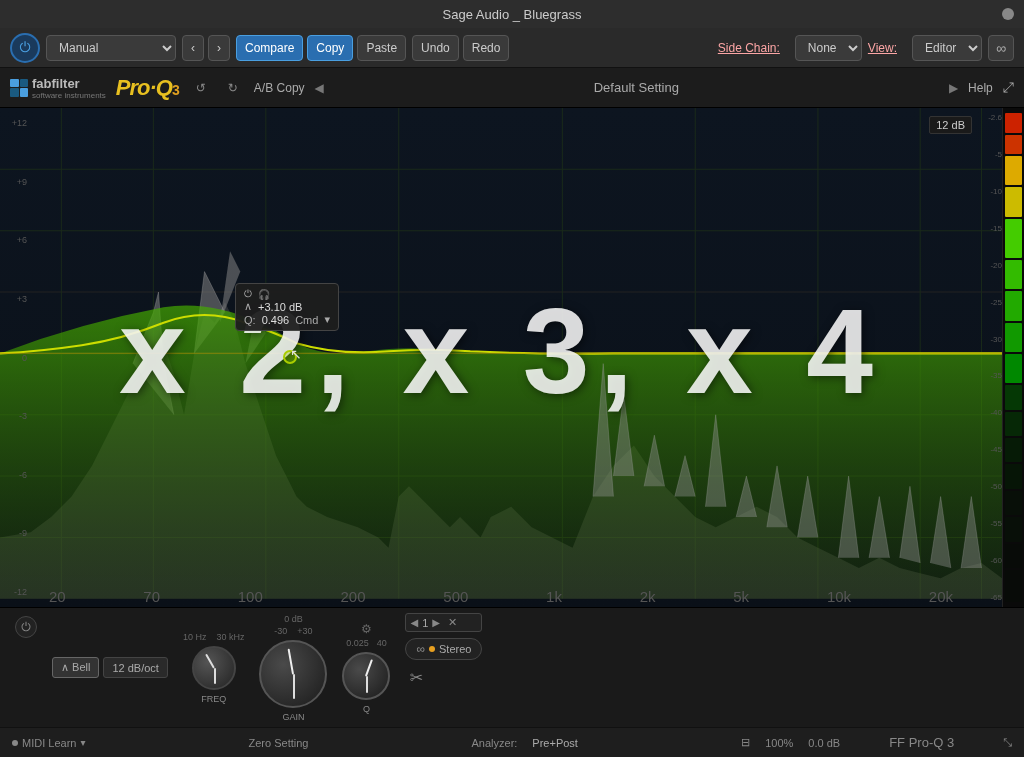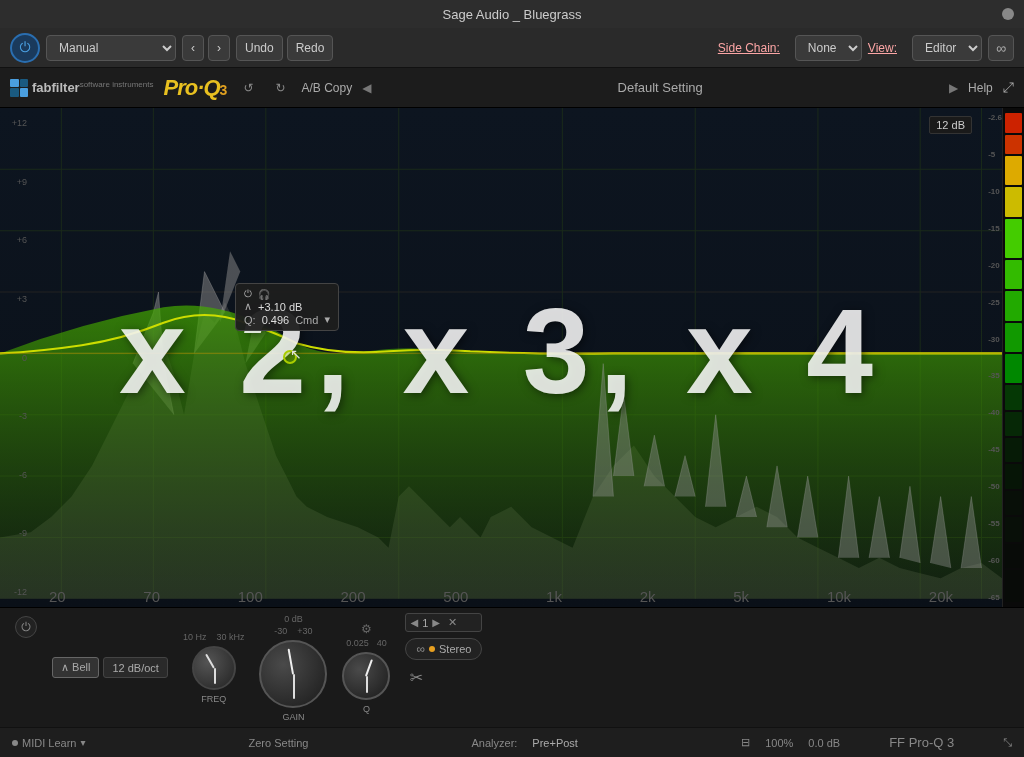--- a/index.html
+++ b/index.html
@@ -477,21 +477,21 @@
       bottom: 0;
       display: flex;
       flex-direction: column;
       justify-content: space-between;
       padding: 5px 0;
       pointer-events: none;
     }
     .vu-label {
       font-size: 8px;
       color: #555;
-      font-weight: bold;
+      text-align: right;
     }
 
     
     #gain-scale {
       position: absolute;
       left: 0;
       top: 0;
       bottom: 0;
       width: 30px;
       display: flex;
@@ -518,20 +518,25 @@
 <div id="top-bar">
   <div id="power-btn">
     <span>⏻</span>
   </div>
   <select id="preset-dropdown">
     <option>Manual</option>
   </select>
   <div class="btn-group">
     <button class="nav-btn">‹</button>
     <button class="nav-btn">›</button>
+  </div>
+  <div class="btn-group">
+    <button class="nav-btn active">Compare</button>
+    <button class="nav-btn active">Copy</button>
+    <button class="nav-btn">Paste</button>
   </div>
   <div class="btn-group">
     <button class="nav-btn">Undo</button>
     <button class="nav-btn">Redo</button>
   </div>
   <div class="spacer"></div>
   <span id="sidechain-label">Side Chain:</span>
   <select id="sidechain-select">
     <option>None</option>
   </select>
@@ -547,21 +552,21 @@
 <div id="plugin-area">
 
   <div id="plugin-header">
     <div id="fabfilter-logo">
       <div class="logo-grid">
         <div class="logo-cell"></div>
         <div class="logo-cell dark"></div>
         <div class="logo-cell dark"></div>
         <div class="logo-cell"></div>
       </div>
-      <div style="display:flex;justify-content:flex-end;">
+      <div style="display:flex;flex-direction:column;justify-content:flex-end;">
         <span style="font-size:13px;color:#bbb;font-weight:bold;">fabfilter</span>
         <span style="font-size:8px;color:#777;">software instruments</span>
       </div>
     </div>
     <div id="proq-logo">
       <span id="proq-text" style="font-size:22px;font-style:italic;font-weight:bold;color:#e8c020;letter-spacing:-1px;">Pro·Q</span>
         <sup id="proq-num" style="font-size:14px;color:#e0a020;font-weight:bold;">3</sup>
     </div>
     <button class="header-btn">↺</button>
     <button class="header-btn">↻</button>

